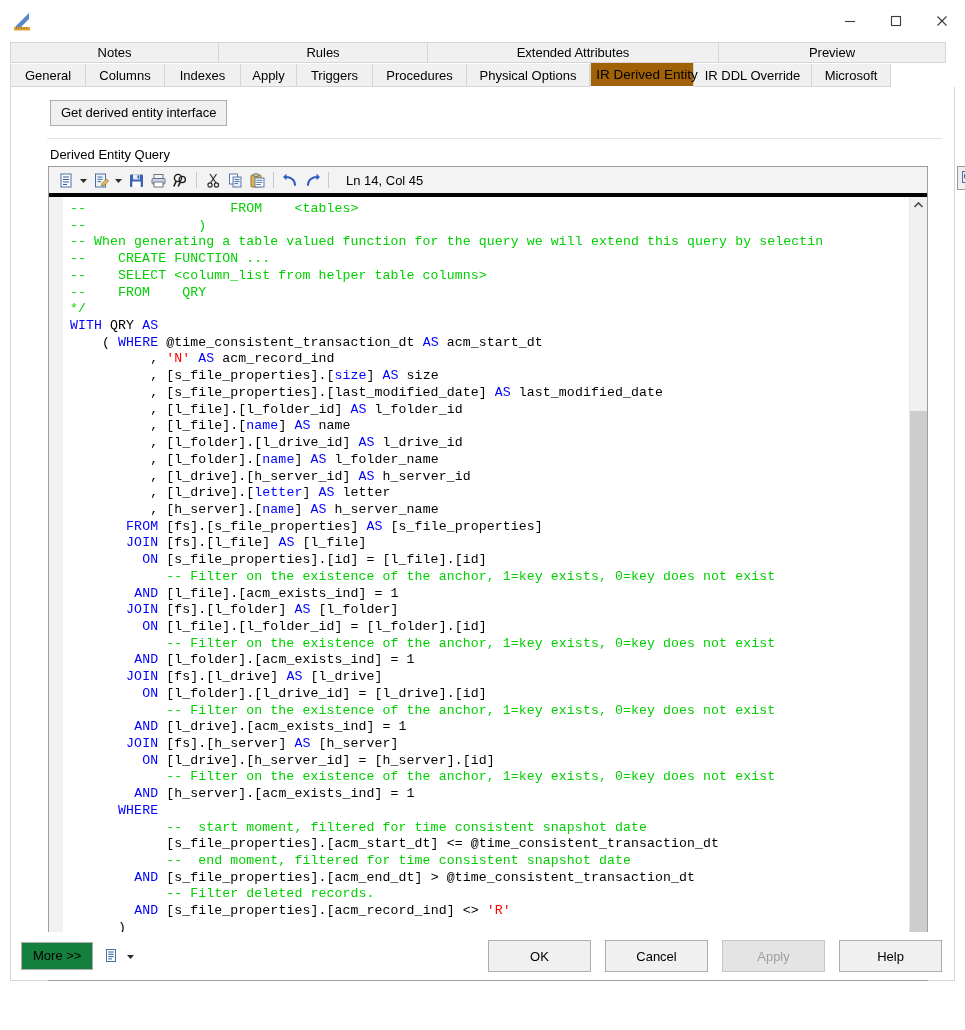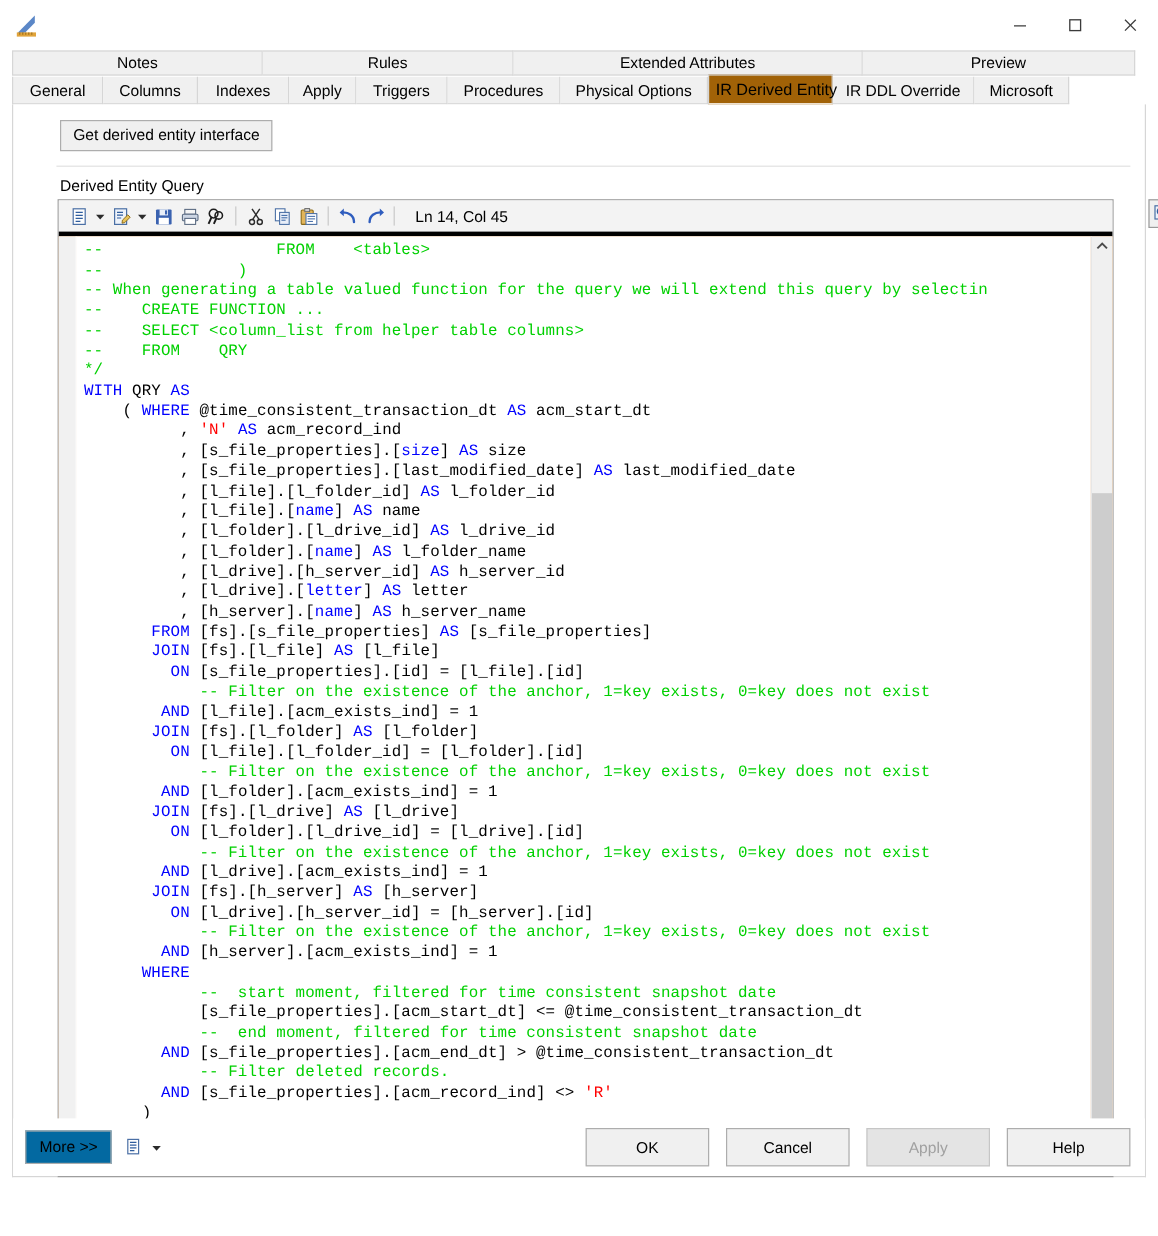--- a/index.html
+++ b/index.html
@@ -193,21 +193,21 @@
     display:flex;align-items:center;justify-content:center;
   }
   
   .footer{
     position:absolute;left:0;right:0;bottom:0;height:48px;
     display:flex;align-items:center;
     background:#ffffff;
   }
   .morebtn{
     margin-left:10px;
-    background:#0369a1;border:1px solid #adadad;
+    background:#15803d;border:1px solid #adadad;
     padding:5px 11px 6px 11px;font-size:13px;
   }
   .footicon{margin-left:11px;display:flex;align-items:center;}
   .spacer{flex:1 1 auto;}
   .fbtn{
     width:101px;height:30px;
     background:#f0f0f0;border:1px solid #adadad;
     font-size:13px;color:#000;
     display:flex;align-items:center;justify-content:center;
     margin-right:14px;

